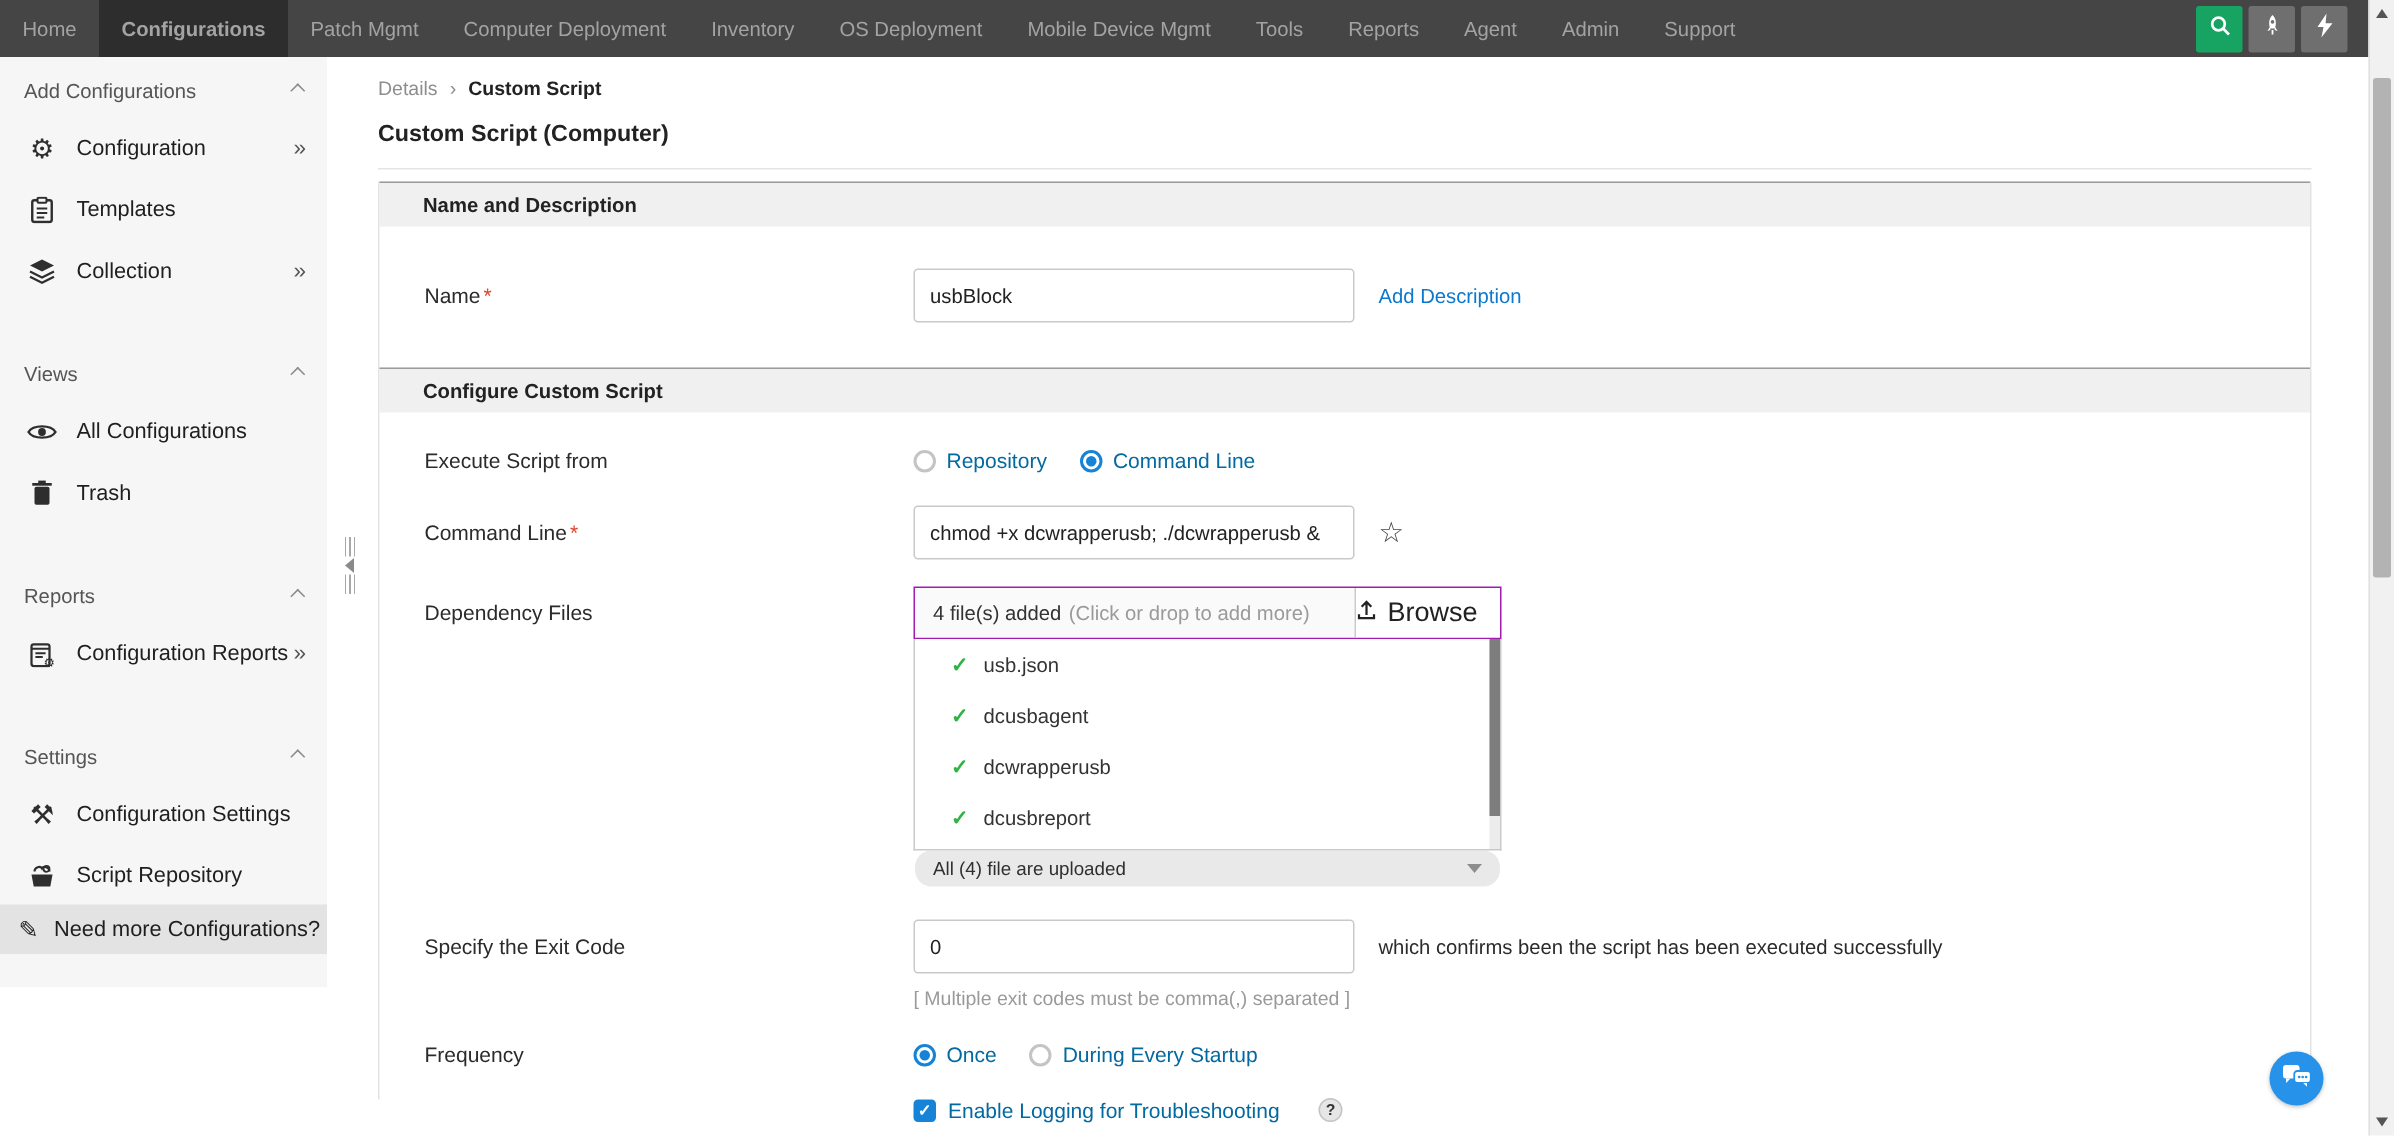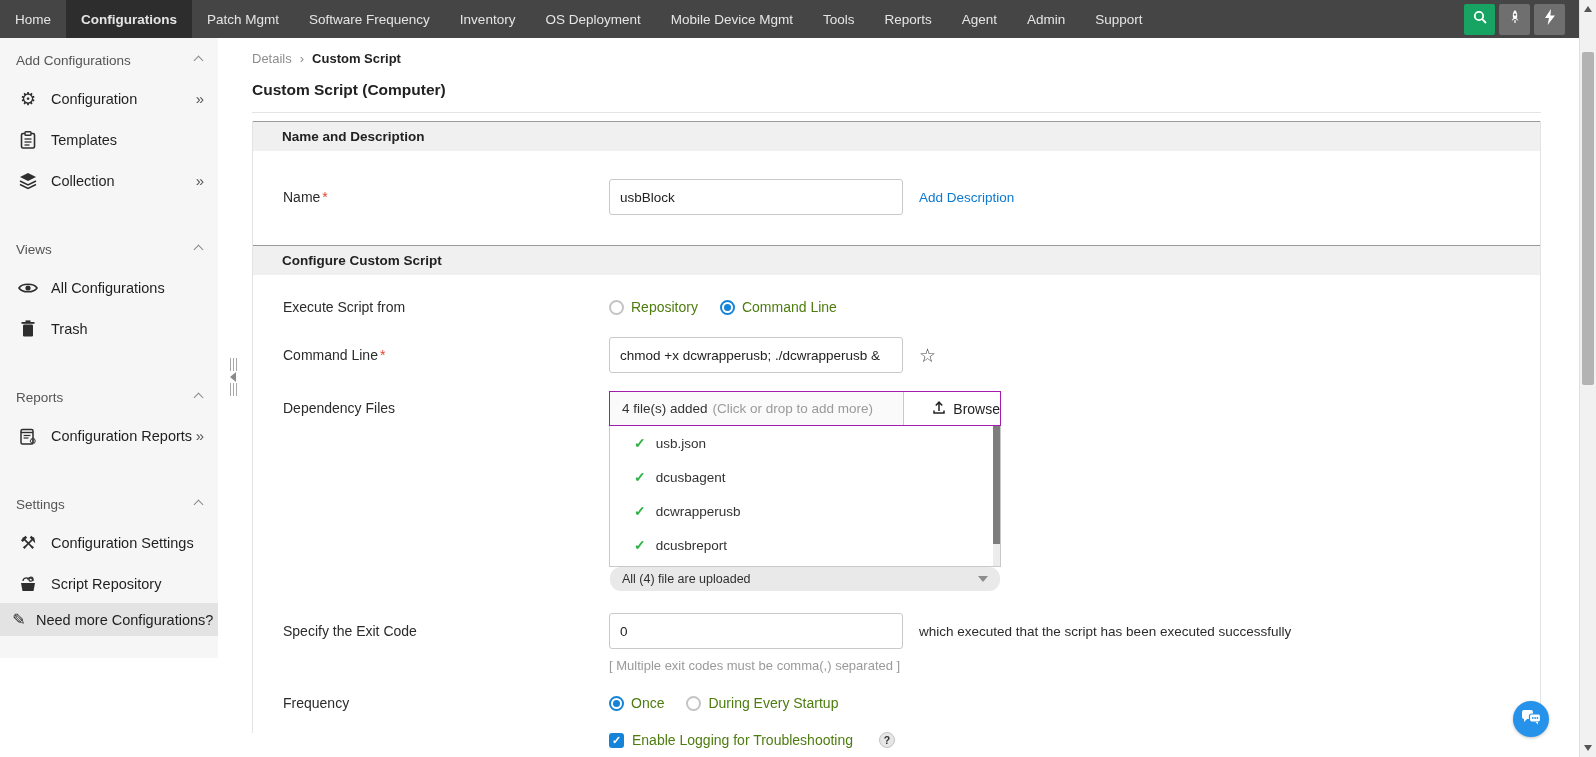--- a/index.html
+++ b/index.html
@@ -1,20 +1,20 @@
 <!DOCTYPE html>
 <html><head>
 <meta charset="utf-8">
 <style>
   * { margin:0; padding:0; box-sizing:border-box; }
   html,body { width:1596px; height:757px; overflow:hidden; font-family:"Liberation Sans",sans-serif; background:#fff; color:#2b2b2b; }
 
   
   .topnav { position:absolute; left:0; top:0; width:1579px; height:38px; background:#454545; display:flex; align-items:stretch; }
-  .nav-item { color:#e5e5e5; font-size:13.5px; padding:0 15px; display:flex; align-items:center; cursor:pointer; white-space:nowrap; }
+  .nav-item { color:#a3a3a3; font-size:13.5px; padding:0 15px; display:flex; align-items:center; cursor:pointer; white-space:nowrap; }
   .nav-item.active { background:#2d2d2d;font-weight:bold; }
   .nav-actions { margin-left:auto; display:flex; align-items:center; gap:4px; padding-right:14px; }
   .nav-btn { width:31px; height:31px; border-radius:2px; display:flex; align-items:center; justify-content:center; cursor:pointer; }
   .nav-btn.green { background:#17a362; }
   .nav-btn.gray  { background:#6f6f6f; }
 
   
   .sidebar { position:absolute; left:0; top:38px; width:218px; height:620px; background:#f6f6f6; }
   .side-header { display:flex; align-items:center; padding:15px 16px 4px 16px; color:#555; font-size:13.5px; }
   .side-header + .side-item { margin-top:6px; }
@@ -41,29 +41,29 @@
 
   .row { display:flex; align-items:center; padding-left:30px; }
   .row .lbl { width:326px; font-size:14px; color:#2b2b2b; flex:none; }
   .req { color:#e0442c; margin-left:2px; }
   .txt-input { width:294px; height:36px; border:1px solid #c9c9c9; border-radius:3px; padding:0 10px; font-size:13.5px; color:#222; font-family:"Liberation Sans",sans-serif; background:#fff; outline:none; }
   .link { color:#0b79d0; font-size:13.5px; margin-left:16px; cursor:pointer; }
 
   .radio { width:15px; height:15px; border-radius:50%; border:2px solid #c4c4c4; background:#fff; margin-right:7px; flex:none; position:relative; cursor:pointer; }
   .radio.sel { border-color:#1583d8; }
   .radio.sel::after { content:""; position:absolute; left:2px; top:2px; width:7px; height:7px; border-radius:50%; background:#1583d8; }
-  .opt-label { font-size:14px; color:#4d7c0f; margin-right:22px; }
+  .opt-label { font-size:14px; color:#0369a1; margin-right:22px; }
   .star { font-size:19px; color:#444; margin-left:16px; cursor:pointer; line-height:1; }
 
   
   .dep-widget { width:392px; }
   .dep-top { display:flex; height:35px; border:1px solid #a21caf; }
   .dep-summary { flex:1; background:#fafafa; display:flex; align-items:center; padding-left:12px; font-size:13.5px; color:#333; white-space:nowrap; overflow:hidden; cursor:pointer; }
   .dep-hint { color:#9a9a9a; margin-left:5px; }
-  .browse-btn { width:97px; background:#fff; border-left:1px solid #c9c9c9; display:flex; align-items:center; justify-content:flex-end; gap:7px; font-size:14px; color:#222; cursor:pointer; }
+  .browse-btn { width:97px; background:#fff; border-left:1px solid #c9c9c9; display:flex; align-items:center; justify-content:flex-start; gap:7px; font-size:18px; color:#222; cursor:pointer; }
   .dep-list { position:relative; height:141px; border:1px solid #c9c9c9; border-top:none; background:#fff; overflow:hidden; }
   .dep-file { height:34px; display:flex; align-items:center; padding-left:24px; font-size:13.5px; color:#333; }
   .check { color:#2eb344; font-weight:bold; font-size:14px; margin-right:10px; }
   .dep-scroll-track { position:absolute; right:0; top:0; width:7px; height:100%; background:#ececec; }
   .dep-scroll-thumb { position:absolute; right:0; top:0; width:7px; height:118px; background:#7d7d7d; cursor:pointer; }
   .dep-footer { height:24px; margin:0 1px; background:#e9e9e9; display:flex; align-items:center; padding:0 12px; font-size:12.5px; color:#2f2f2f; cursor:pointer;border-radius:11px; }
   .caret-down { margin-left:auto; width:0; height:0; border-left:5px solid transparent; border-right:5px solid transparent; border-top:6px solid #8d8d8d; }
 
   .exit-caption { font-size:13.5px; color:#2b2b2b; margin-left:16px; }
   .note { font-size:13px; color:#9a9a9a; }
@@ -80,21 +80,21 @@
   .vscroll .arr-dn { position:absolute; bottom:6px; left:4px; width:0; height:0; border-left:4px solid transparent; border-right:4px solid transparent; border-top:6px solid #555; cursor:pointer; }
   .vscroll .thumb { position:absolute; top:52px; left:2px; width:12px; height:333px; background:#b3b3b3; border-radius:2px; cursor:pointer; }
 </style>
 </head>
 <body>
 
 <div class="topnav">
   <div class="nav-item">Home</div>
   <div class="nav-item active">Configurations</div>
   <div class="nav-item">Patch Mgmt</div>
-  <div class="nav-item">Software Frequency</div>
+  <div class="nav-item">Computer Deployment</div>
   <div class="nav-item">Inventory</div>
   <div class="nav-item">OS Deployment</div>
   <div class="nav-item">Mobile Device Mgmt</div>
   <div class="nav-item">Tools</div>
   <div class="nav-item">Reports</div>
   <div class="nav-item">Agent</div>
   <div class="nav-item">Admin</div>
   <div class="nav-item">Support</div>
   <div class="nav-actions">
     <div class="nav-btn green">
@@ -320,21 +320,21 @@
         <div class="dep-footer">
           <span>All (4) file are uploaded</span>
           <span class="caret-down"></span>
         </div>
       </div>
     </div>
 
     <div class="row" style="margin-top:22px;">
       <div class="lbl">Specify the Exit Code</div>
       <input class="txt-input" type="text" value="0" style="">
-      <span class="exit-caption">which executed that the script has been executed successfully</span>
+      <span class="exit-caption">which confirms been the script has been executed successfully</span>
     </div>
     <div class="row" style="margin-top:9px;">
       <div class="lbl"></div>
       <span class="note">[ Multiple exit codes must be comma(,) separated ]</span>
     </div>
 
     <div class="row" style="margin-top:22px;">
       <div class="lbl">Frequency</div>
       <span class="radio sel"></span>
       <span class="opt-label">Once</span>

